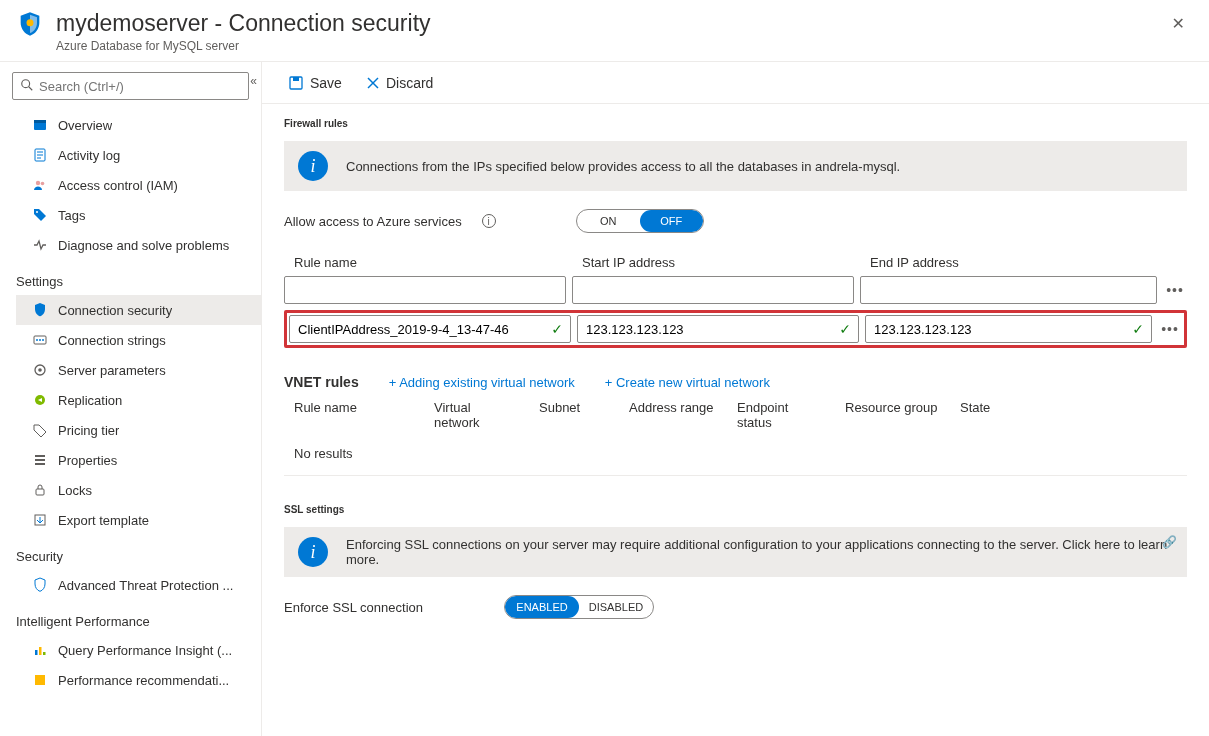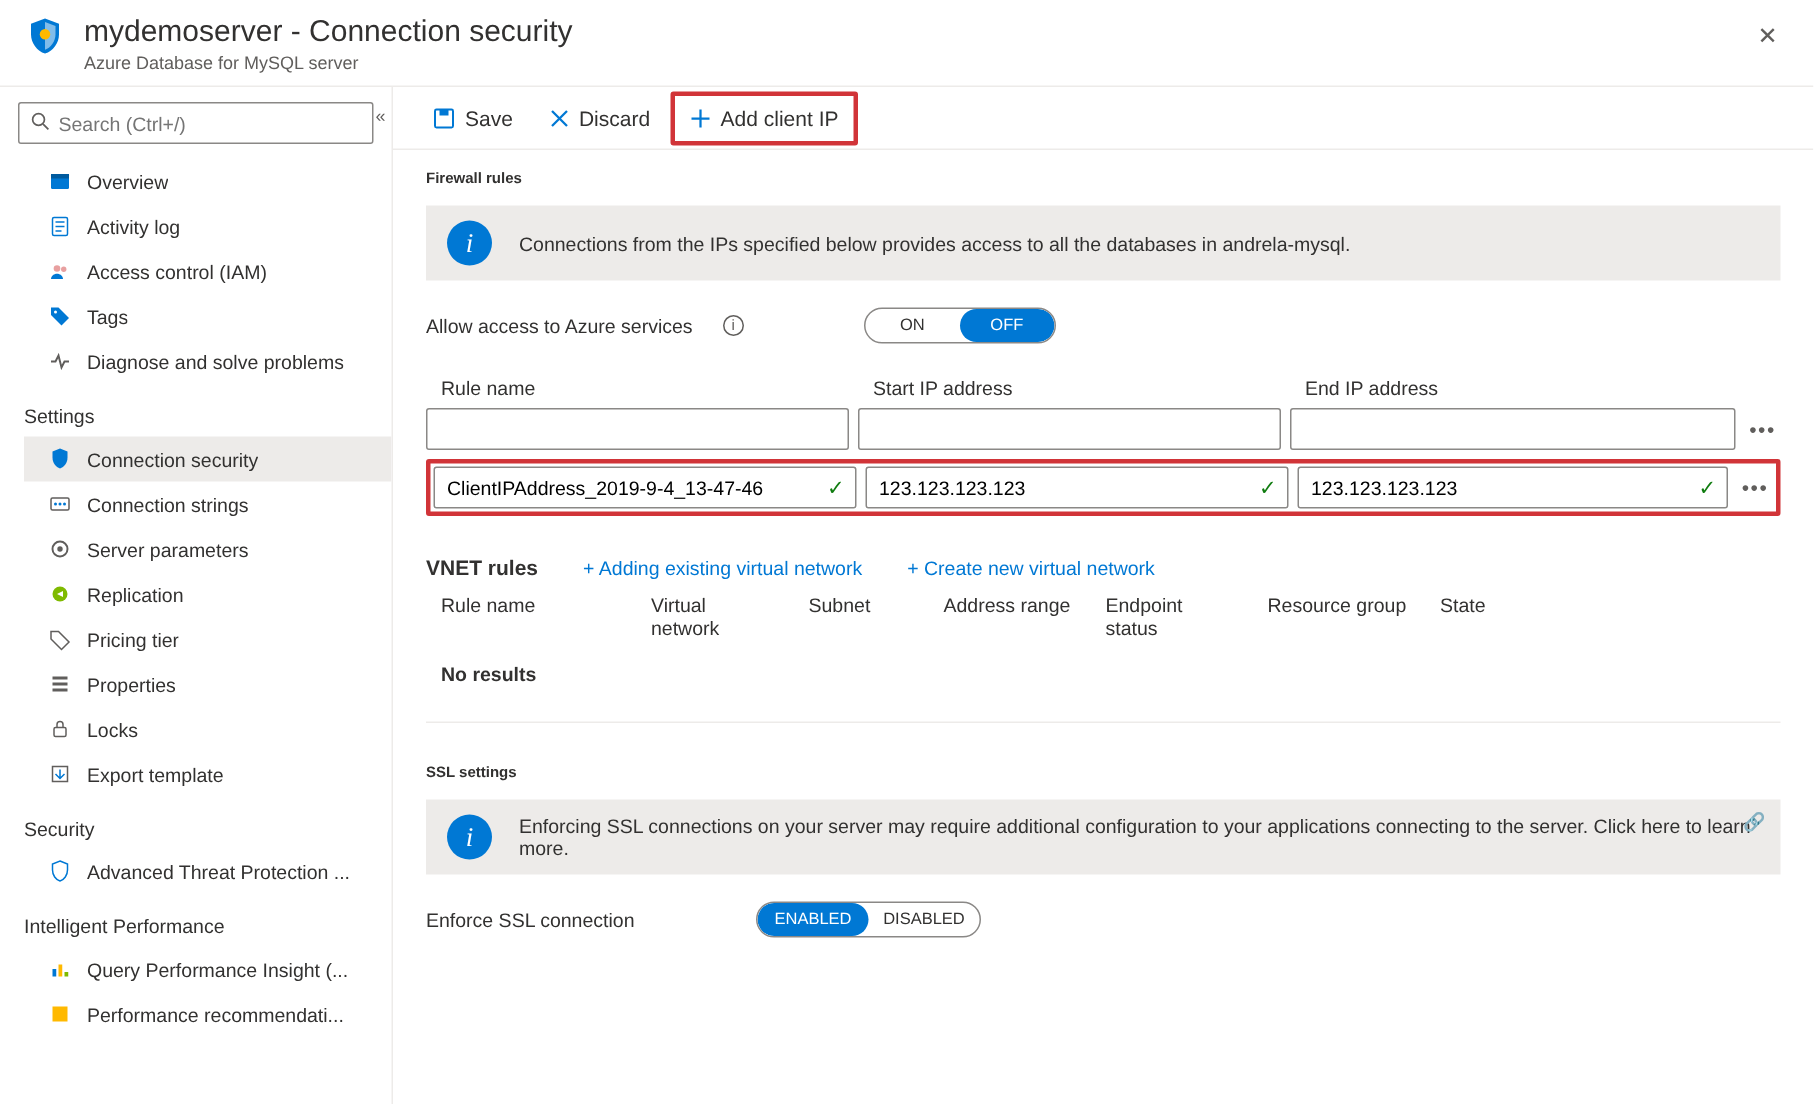--- a/index.html
+++ b/index.html
@@ -1,20 +1,20 @@
 <!DOCTYPE html>
 <html><head>
 <meta charset="utf-8">
 <style>
 * { box-sizing: border-box; margin: 0; padding: 0; font-family: "Segoe UI", -apple-system, sans-serif; }
 body { background: #fff; color: #323130; font-size: 13px; width: 1209px; height: 736px; overflow: hidden; }
 .window { display: flex; flex-direction: column; height: 100%; }
 .titlebar { display: flex; align-items: flex-start; padding: 10px 16px 8px 16px; border-bottom: 1px solid #edebe9; }
 .titlebar .shield { width: 28px; height: 28px; margin-right: 12px; }
-.titlebar .title { font-size: 20px; font-weight: 400; color: #323130; }
+.titlebar .title { font-size: 23px; font-weight: 400; color: #323130; }
 .titlebar .subtitle { font-size: 12px; color: #605e5c; margin-top: 2px; }
 .titlebar .close { margin-left: auto; font-size: 16px; color: #605e5c; cursor: pointer; padding: 4px 8px; }
 .body { display: flex; flex: 1; overflow: hidden; }
 .sidebar { width: 262px; border-right: 1px solid #edebe9; display: flex; flex-direction: column; overflow-y: auto; position: relative; }
 .search-wrap { padding: 10px 12px; position: relative; }
 .search { width: 100%; height: 28px; border: 1px solid #8a8886; border-radius: 2px; padding: 0 8px 0 26px; font-size: 13px; }
 .search-icon { position: absolute; left: 20px; top: 16px; width: 14px; height: 14px; color: #605e5c; }
 .collapse-caret { position: absolute; right: 4px; top: 12px; font-size: 12px; color: #605e5c; cursor: pointer; }
 .nav-section-label { font-size: 13px; color: #323130; padding: 14px 16px 6px 16px; font-weight: 400; }
 .nav-item { display: flex; align-items: center; height: 30px; padding: 0 16px; cursor: pointer; gap: 10px; white-space: nowrap; overflow: hidden; text-overflow: ellipsis; margin-left: 16px; }
@@ -49,21 +49,21 @@
 .fw-row .in-ip { flex: 0 0 282px; }
 .fw-row .more { width: 24px; text-align: center; color: #605e5c; cursor: pointer; font-size: 14px; letter-spacing: 1px; }
 .valid-wrap { position: relative; }
 .valid-wrap .check { position: absolute; right: 8px; top: 6px; color: #107c10; font-size: 14px; }
 .highlight-row { border: 3px solid #d13438; padding: 2px; border-radius: 2px; }
 .vnet-header { display: flex; align-items: baseline; gap: 30px; margin-top: 26px; }
 .vnet-header .sh { font-size: 14px; font-weight: 600; }
 .vnet-header .lnk { color: #0078d4; font-size: 13px; cursor: pointer; }
 .vnet-cols { display: flex; gap: 0; padding: 10px 10px 8px 10px; font-size: 13px; }
 .vnet-cols > div { padding-right: 20px; }
-.vnet-empty { padding: 8px 10px 24px 10px; border-bottom: 1px solid #edebe9; font-size: 13px; font-weight: bold; }
+.vnet-empty { padding: 8px 10px 14px 10px; border-bottom: 1px solid #edebe9; font-size: 13px; }
 .ssl-section { margin-top: 28px; }
 </style>
 </head>
 <body>
 
 <div class="window">
   <div class="titlebar">
     <span class="shield">
       <svg viewBox="0 0 24 24" width="28" height="28">
           <path fill="#0078d4" d="M12 2l8 3v6c0 5-3.4 9.7-8 11-4.6-1.3-8-6-8-11V5l8-3z"></path>
@@ -258,31 +258,20 @@
         </button>
         <button class="cmd-btn">
           <span class="ico">
               <svg width="14" height="14" viewBox="0 0 14 14">
                 <line x1="2" y1="2" x2="12" y2="12" stroke="#0078d4" stroke-width="1.5"></line>
                 <line x1="12" y1="2" x2="2" y2="12" stroke="#0078d4" stroke-width="1.5"></line>
               </svg>
             </span>
           <span>Discard</span>
         </button>
-        <span class="highlight-box" style="display:inline-flex;">
-          <button class="cmd-btn">
-            <span class="ico">
-                <svg width="14" height="14" viewBox="0 0 14 14">
-                  <line x1="7" y1="1" x2="7" y2="13" stroke="#0078d4" stroke-width="1.5"></line>
-                  <line x1="1" y1="7" x2="13" y2="7" stroke="#0078d4" stroke-width="1.5"></line>
-                </svg>
-              </span>
-            <span>Add client IP</span>
-          </button>
-        </span>
       </div>
 
       <div class="content">
         <div class="section-title">Firewall rules</div>
         <div class="info-banner">
           <div class="info-circle">i</div>
           <div class="msg">Connections from the IPs specified below provides access to all the databases in andrela-mysql.</div>
         </div>
 
         <div class="toggle-row">

